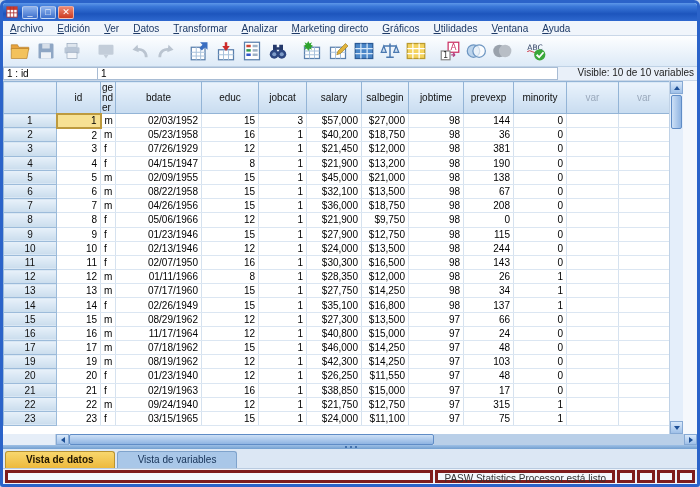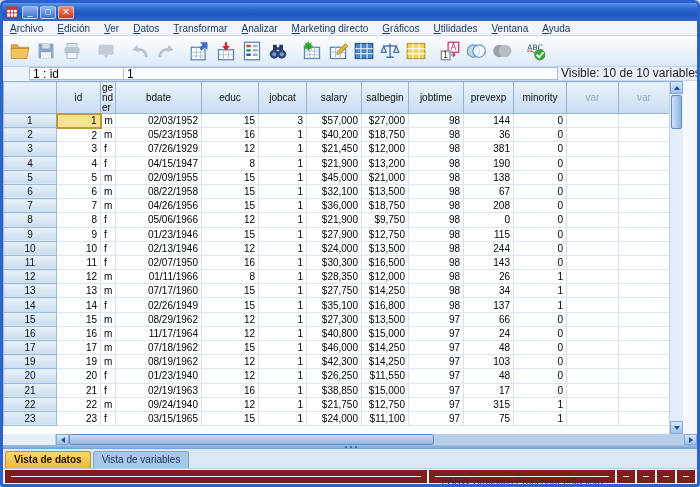--- a/index.html
+++ b/index.html
@@ -43,21 +43,21 @@
     border-bottom:1px solid #bfd2e6;
     display:flex; align-items:center; padding:0 4px;
   }
   .tbtn { width:26px; height:26px; display:flex; align-items:center; justify-content:center; border-radius:2px; }
   .tbtn svg { width:20px; height:20px; }
   .tgap { width:8px; }
 
   
   .cellref {
     height:14px; flex:0 0 14px; background:#e9f0f9; display:flex; align-items:stretch;
-    font-size:12px; border-bottom:1px solid #c9d7e8;margin-left:26px;
+    font-size:10px; border-bottom:1px solid #c9d7e8;
   }
   .cellref .refbox { width:95px; background:#fff; border:1px solid #a8bcd4; padding:0 3px; line-height:12px; }
   .cellref .valbox { flex:1; background:#fff; border:1px solid #a8bcd4; border-left:none; padding:0 3px; line-height:12px; }
   .cellref .visbox { width:139px; padding:0 3px; line-height:12px; color:#222; text-align:right; white-space:nowrap; }
 
   
   .grid-area { flex:1 1 auto; display:flex; overflow:hidden; background:#f5f8fc; }
   .table-wrap { width:666px; flex:0 0 666px; overflow:hidden; background:#fff; }
   table.grid { border-collapse:collapse; table-layout:fixed; width:666px; font-size:10px; }
   table.grid col.c0{width:53px} table.grid col.c1{width:44px} table.grid col.c2{width:15px}
@@ -99,28 +99,28 @@
   .hscroll .arr { width:13px; flex:0 0 13px; background:linear-gradient(180deg,#d8e8fa,#9fc0e8); border:1px solid #86a9d4; display:flex; align-items:center; justify-content:center; }
   .hscroll .thumb { width:57%; margin:0; background:linear-gradient(180deg,#cde0f6,#8fb4e2); border:1px solid #5f8cc6; border-radius:2px; }
   .hscroll .track { flex:1; background:#b9cfe8; }
 
   .splitter { height:4px; flex:0 0 4px; background:linear-gradient(180deg,#9ec0e6,#729fd0); position:relative; }
   .splitter .grip { position:absolute; left:50%; top:1px; width:2px; height:2px; background:#2c5d9e; border-radius:50%; box-shadow:-5px 0 0 #2c5d9e, 5px 0 0 #2c5d9e; }
 
   
   .tabs { height:20px; flex:0 0 20px; background:#dce7f4; display:flex; align-items:flex-end; padding-left:2px; gap:2px; border-bottom:1px solid #b9cbe0; }
   .tab {
-    font-size:10px; padding:2px 8px 3px; border:1px solid #7fa3cc; border-bottom:none;
+    font-size:10px; padding:2px 20px 3px; border:1px solid #7fa3cc; border-bottom:none;
     border-radius:3px 3px 0 0; background:#a9c7e8; color:#143055; white-space:nowrap;
   }
   .tab.active { background:linear-gradient(180deg,#f8d76e,#edb93c); border-color:#b99330; font-weight:bold; color:#201500; }
 
   
   .statusbar { height:15px; flex:0 0 15px; background:#eef3fa; display:flex; align-items:stretch; gap:2px; padding:1px 2px; font-size:10px; color:#333; }
-  .spanel { border:6px solid #7f1d1d; background:#f4f8fc; }
+  .spanel { border:3px solid #7f1d1d; background:#f4f8fc; }
   .spanel.main { flex:1; }
   .spanel.msg { width:auto; padding:0 6px; line-height:11px; white-space:nowrap; }
   .spanel.small { width:18px; flex:0 0 18px; }
 </style>
 </head>
 <body>
 
 <div class="window">
 
   <div class="titlebar">

